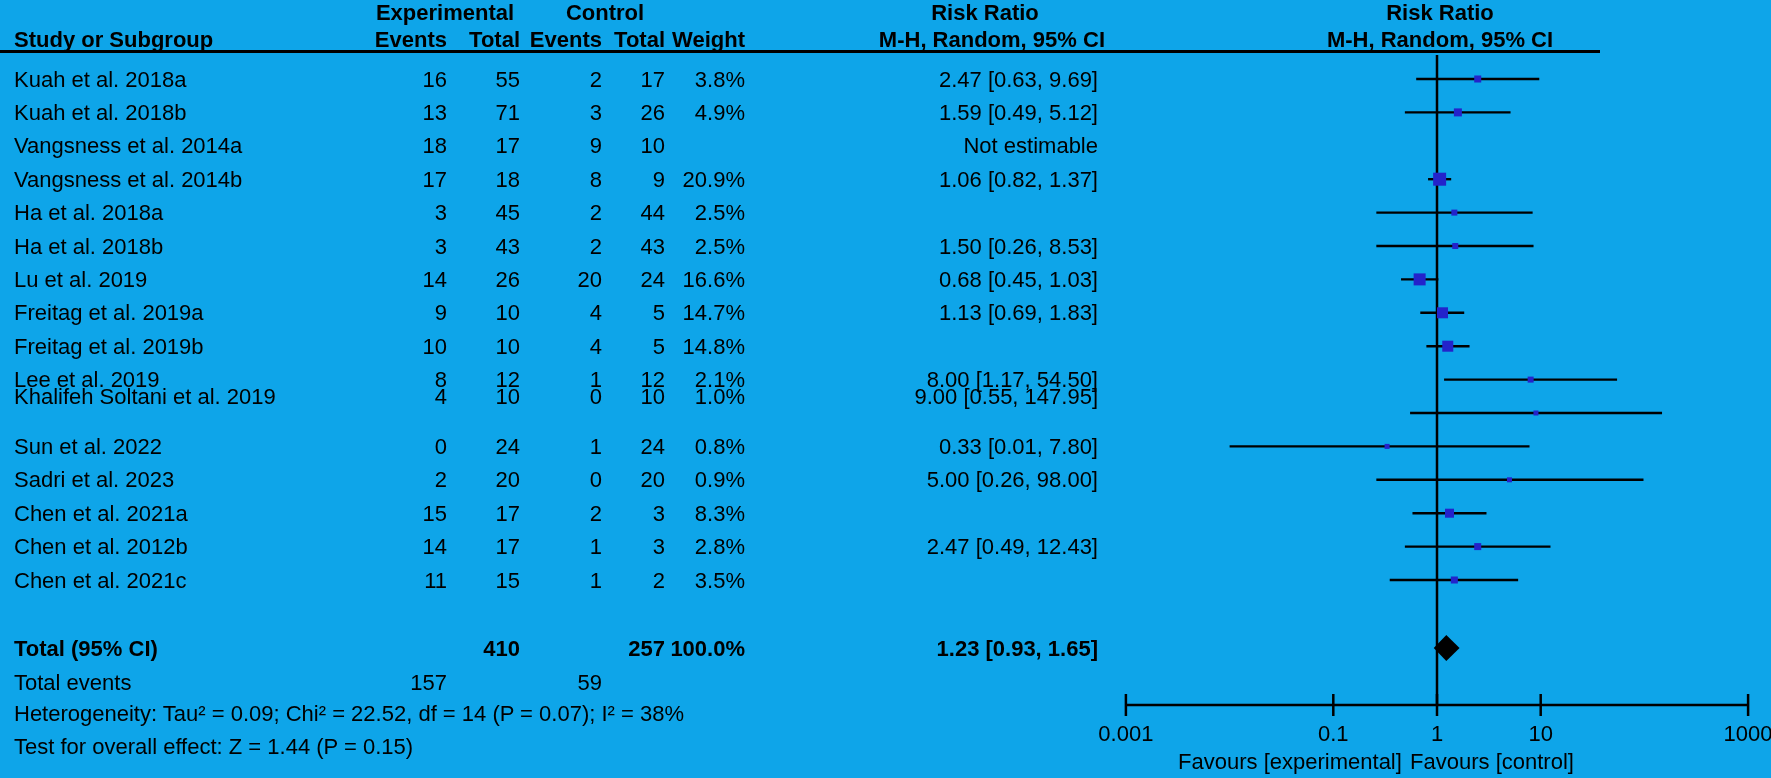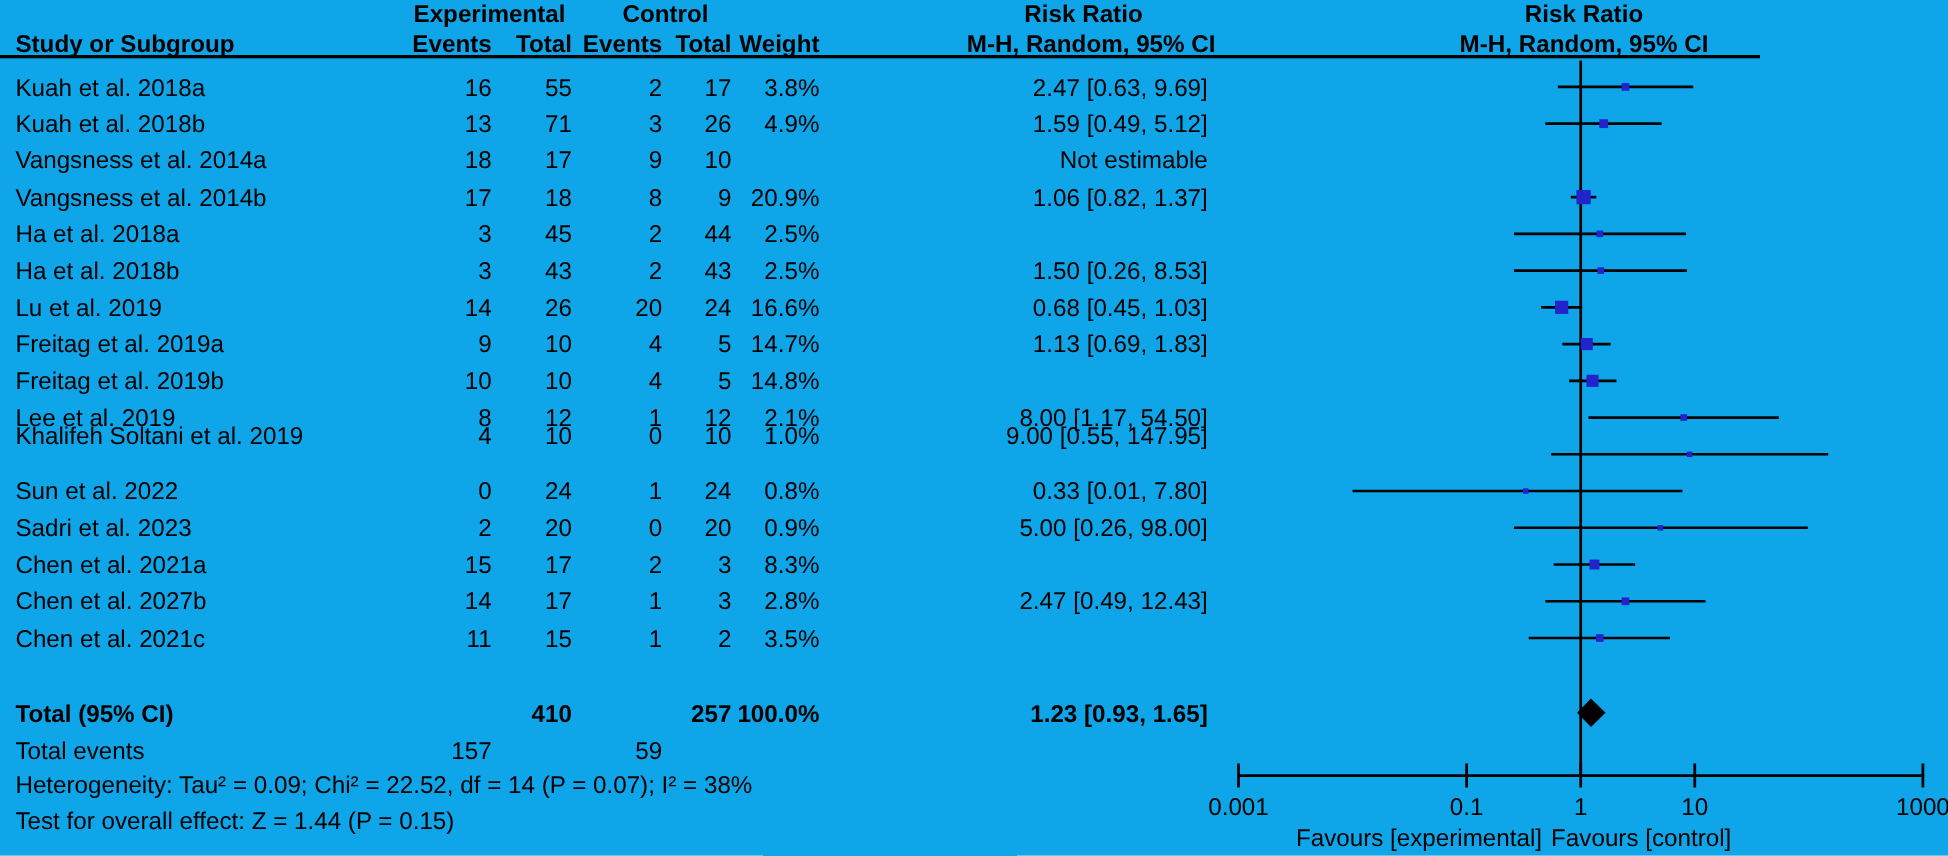--- a/index.html
+++ b/index.html
@@ -166,21 +166,21 @@
     </div>
       <div class="row" style="top: 499.7px;">
       <span class="cell c-study">Chen et al. 2021a</span>
       <span class="cell c-ev1">15</span>
       <span class="cell c-tot1">17</span>
       <span class="cell c-ev2">2</span>
       <span class="cell c-tot2">3</span>
       <span class="cell c-wt">8.3%</span>
     </div>
       <div class="row" style="top: 533.1px;">
-      <span class="cell c-study">Chen et al. 2027b</span>
+      <span class="cell c-study">Chen et al. 2012b</span>
       <span class="cell c-ev1">14</span>
       <span class="cell c-tot1">17</span>
       <span class="cell c-ev2">1</span>
       <span class="cell c-tot2">3</span>
       <span class="cell c-wt">2.8%</span>
       <span class="cell c-rr">2.47 [0.49, 12.43]</span>
     </div>
       <div class="row" style="top: 566.5px;">
       <span class="cell c-study">Chen et al. 2021c</span>
       <span class="cell c-ev1">11</span>

